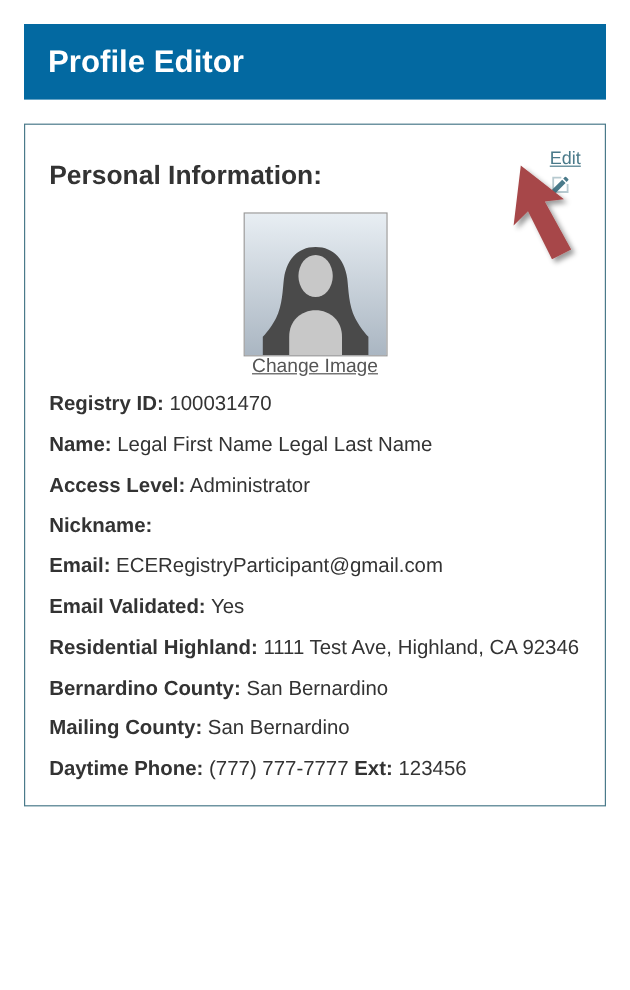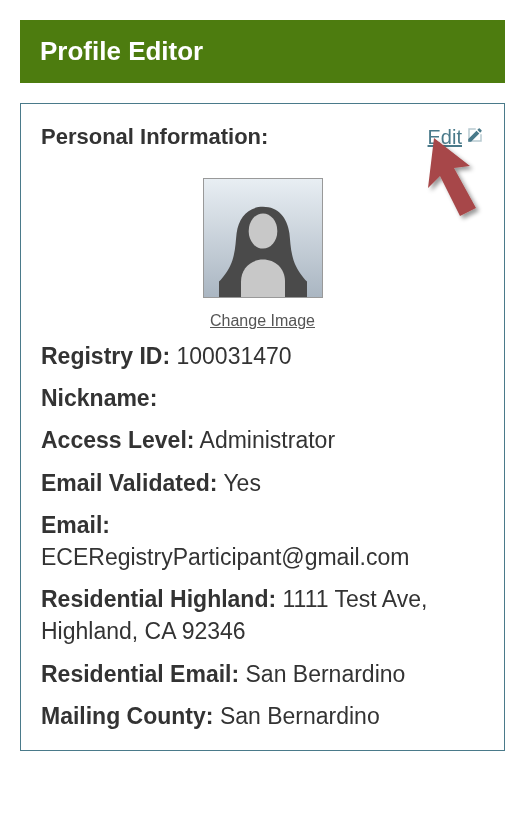--- a/index.html
+++ b/index.html
@@ -5,51 +5,52 @@
   * { box-sizing: border-box; }
   body {
     margin: 0;
     padding: 20px;
     font-family: Arial, Helvetica, sans-serif;
     background: #fff;
     width: 525px;
     color: #333;
   }
   .header {
-    background: #4d7c0f;
+    background: #0369a1;
     color: #fff;
     padding: 16px 20px;
     font-size: 26px;
     font-weight: bold;
   }
   .card {
     border: 1px solid #4a7a8a;
     margin-top: 20px;
     padding: 20px 20px 8px 20px;
     position: relative;
   }
   .section-head {
     display: flex;
     justify-content: space-between;
     align-items: center;
-    margin-bottom: 28px;
+    margin-bottom: 10px;
   }
   .section-title {
     font-size: 22px;
     font-weight: bold;
     color: #333;
   }
   .edit-link {
     color: #4a7a8a;
-    font-size: 20px;
+    font-size: 15px;
     text-decoration: underline;
     display: inline-flex;
-    align-items: flex-end;
+    align-items: flex-start;
     gap: 4px;
     cursor: pointer;
+    flex-direction: column;
   }
   .edit-link svg { fill: #4a7a8a; }
   .avatar-wrap {
     text-align: center;
     margin-bottom: 6px;
   }
   .avatar-box {
     width: 120px;
     height: 120px;
     margin: 0 auto;
@@ -64,25 +65,25 @@
     left: 50%;
     transform: translateX(-50%);
     width: 110px;
     height: 110px;
   }
   .change-img {
     color: #555;
     font-size: 16px;
     text-decoration: underline;
     display: inline-block;
-    margin-top: 14px;
+    margin-top: 0;
     cursor: pointer;
   }
   .field {
-    font-size: 23px;
+    font-size: 17px;
     line-height: 1.4;
     margin: 10px 0;
     color: #333;
   }
   .field .lbl { font-weight: bold; }
   .inline-seg { display:inline; }
   .cursor-overlay {
     position: absolute;
     top: 18px;
     right: 4px;
@@ -120,58 +121,68 @@
       </svg>
     </div>
     <a class="change-img">Change Image</a>
   </div>
 
   <div class="field">
     <span class="lbl">Registry ID:</span>
     <span>100031470</span>
   </div>
 
+  <div class="field">
+    <span class="lbl">Name:</span>
+    <span>Legal First Name Legal Last Name</span>
+  </div>
 
+
+  <div class="field">
+    <span class="lbl">Access Level:</span>
+    <span>Administrator</span>
+  </div>
 
   <div class="field">
     <span class="lbl">Nickname:</span>
     <span></span>
   </div>
 
   <div class="field">
-    <span class="lbl">Access Level:</span>
-    <span>Administrator</span>
+    <span class="lbl">Email:</span>
+    <span>ECERegistryParticipant@gmail.com</span>
   </div>
 
   <div class="field">
     <span class="lbl">Email Validated:</span>
     <span>Yes</span>
   </div>
 
   <div class="field">
-    <span class="lbl">Email:</span>
-    <span>ECERegistryParticipant@gmail.com</span>
-  </div>
-
-  <div class="field">
     <span class="lbl">Residential Highland:</span>
     <span>1111 Test Ave, Highland, CA 92346</span>
   </div>
 
   <div class="field">
-    <span class="lbl">Residential Email:</span>
+    <span class="lbl">Bernardino County:</span>
     <span>San Bernardino</span>
   </div>
 
 
   <div class="field">
     <span class="lbl">Mailing County:</span>
     <span>San Bernardino</span>
   </div>
 
+  <div class="field">
+    <span class="lbl">Daytime Phone:</span>
+    <span class="inline-seg">(777) 777-7777</span>
+    <span class="lbl inline-seg">Ext:</span>
+    <span class="inline-seg">123456</span>
+  </div>
 
 
   <div class="cursor-overlay">
     <svg width="90" height="110" viewBox="0 0 90 110">
       <defs>
         <filter id="s" x="-20%" y="-20%" width="160%" height="160%">
           <feDropShadow dx="3" dy="3" stdDeviation="2" flood-opacity="0.4"></feDropShadow>
         </filter>
       </defs>
       <g filter="url(#s)">

